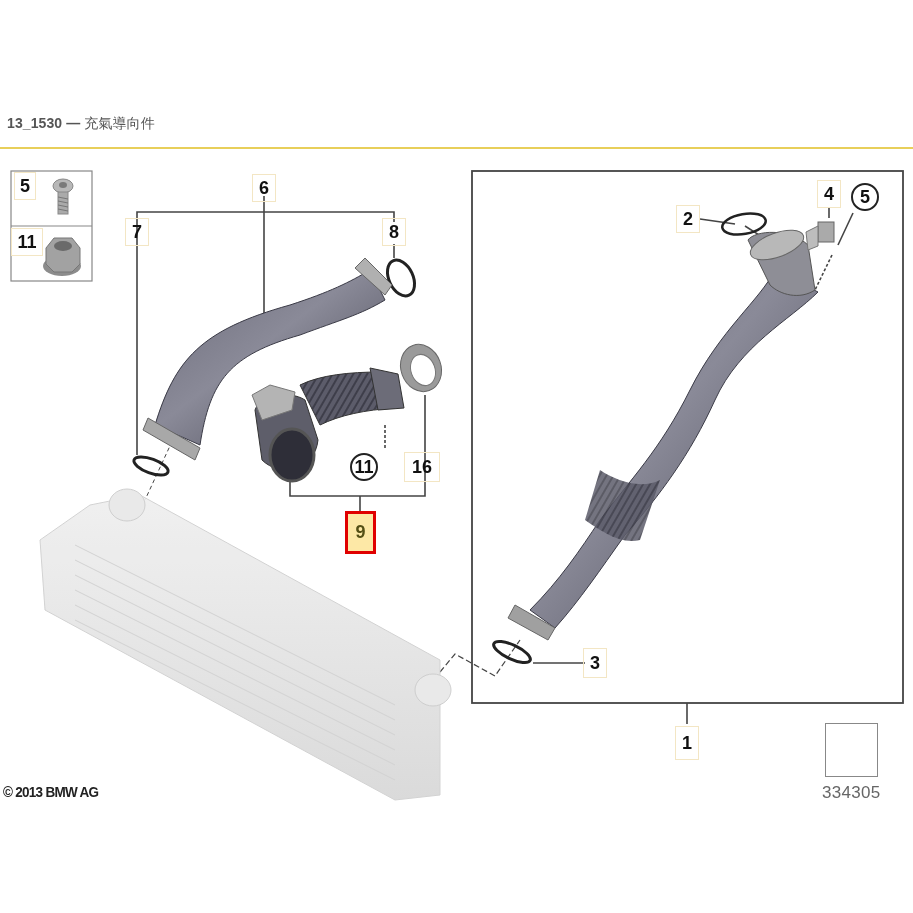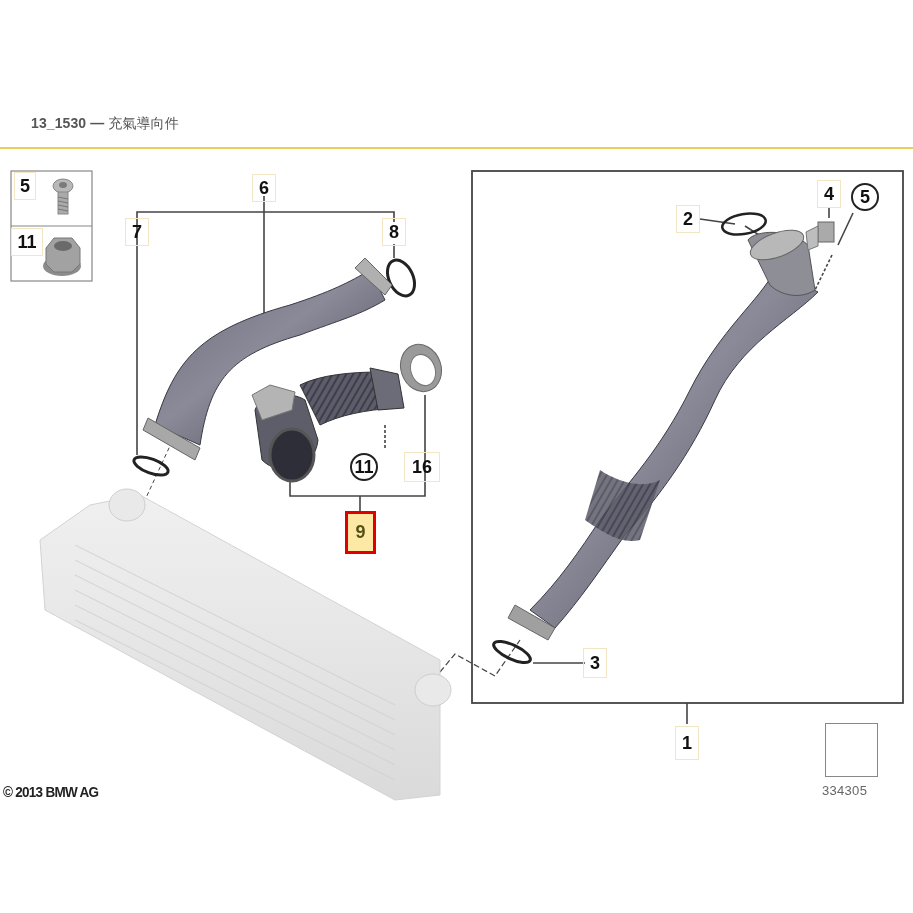--- a/index.html
+++ b/index.html
@@ -1,30 +1,30 @@
 <!DOCTYPE html>
 <html><head>
 <meta charset="utf-8">
 <style>
   html, body { margin: 0; padding: 0; background: #ffffff; }
   body { width: 913px; height: 913px; position: relative; overflow: hidden;
          font-family: "Liberation Sans", "DejaVu Sans", sans-serif; }
   .header { position: absolute; left: 0; top: 108px; width: 913px; height: 40px; }
-  .header-title { position: absolute; left: 7px; top: 7px; font-size: 14px; color: #555555; font-weight: bold; letter-spacing: 0.1px; margin-left: 24px; }
+  .header-title { position: absolute; left: 7px; top: 7px; font-size: 14px; color: #555555; font-weight: bold; letter-spacing: 0.1px; }
   .header-title .cn { font-weight: normal; }
   .header-rule { position: absolute; left: 0; top: 39px; width: 913px; height: 2px; background: #e8cf5a; }
   svg.diagram { position: absolute; left: 0; top: 0; }
   .callout { position: absolute; display: flex; align-items: center; justify-content: center;
              font-weight: bold; font-size: 18px; color: #111; border: 1px solid #f3e6c4;
              background: transparent; box-sizing: border-box; cursor: pointer; }
   .callout.circled span { display: flex; align-items: center; justify-content: center;
              width: 28px; height: 28px; border: 2px solid #222; border-radius: 50%; box-sizing: border-box; }
   .callout.selected { background: #fde8a6; border: 3px solid #e00000; color: #555016; }
   .copyright { position: absolute; left: 3px; top: 783px; font-size: 15px; color: #222; font-weight: bold; letter-spacing: -0.8px; transform: scaleX(0.9); transform-origin: left; }
-  .diagram-number { position: absolute; left: 822px; top: 783px; font-size: 13px; color: #666; letter-spacing: 0.3px; }
+  .diagram-number { position: absolute; left: 822px; top: 783px; font-size: 17px; color: #666; letter-spacing: 0.3px; }
   .nav-icon { position: absolute; left: 825px; top: 723px; width: 53px; height: 54px; border: 1px solid #888; box-sizing: border-box; background: #fff; cursor: pointer; }
 </style>
 </head>
 <body>
 
 <div class="header">
   <div class="header-title">
     <span>13_1530</span>
     <span>—</span>
     <span class="cn">充氣導向件</span>

